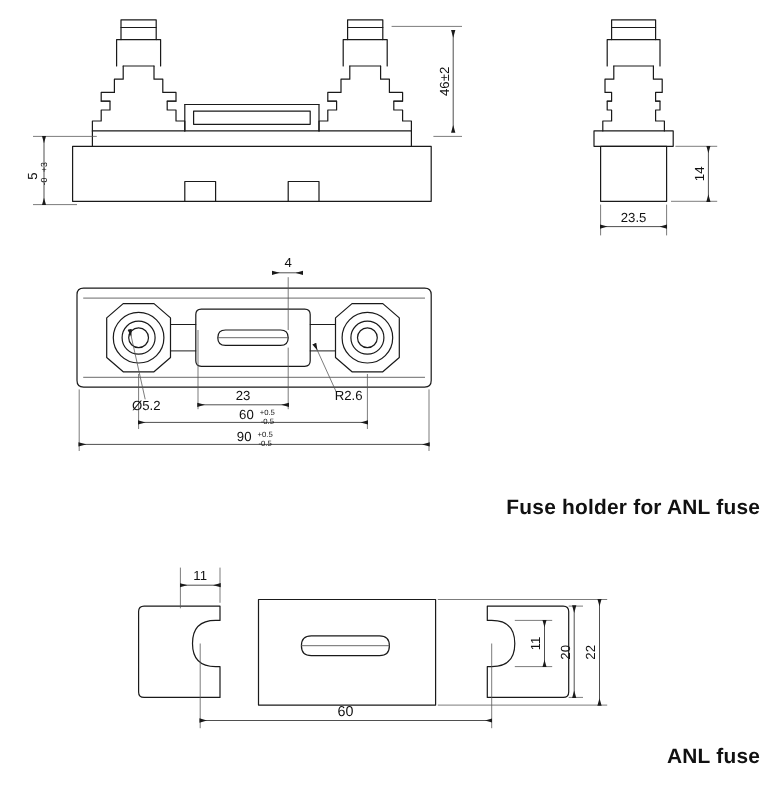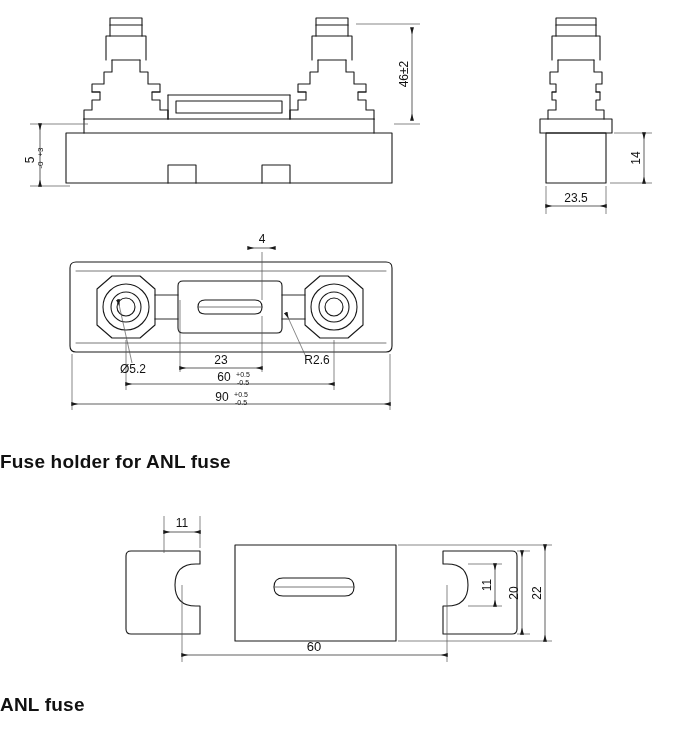--- a/index.html
+++ b/index.html
@@ -18,28 +18,28 @@
   #sheet {
     position: absolute;
     left: 0;
     top: 0;
     width: 691px;
     height: 736px;
   }
   .caption {
     position: absolute;
     width: 100%;
-    text-align: left;
+    text-align: right;
     font-weight: bold;
     font-size: 19px;
     letter-spacing: 0.2px;
     color: #111111;
   }
   #caption-holder { top: 451px; }
-  #caption-fuse   { top: 694px; }
+  #caption-fuse   { top: 678px; }
   svg text {
     font-family: "Liberation Sans", sans-serif;
     fill: #111111;
   }
 </style>
 </head>
 <body>
 
 <svg id="sheet" viewBox="0 0 691 736" xmlns="http://www.w3.org/2000/svg">
 

